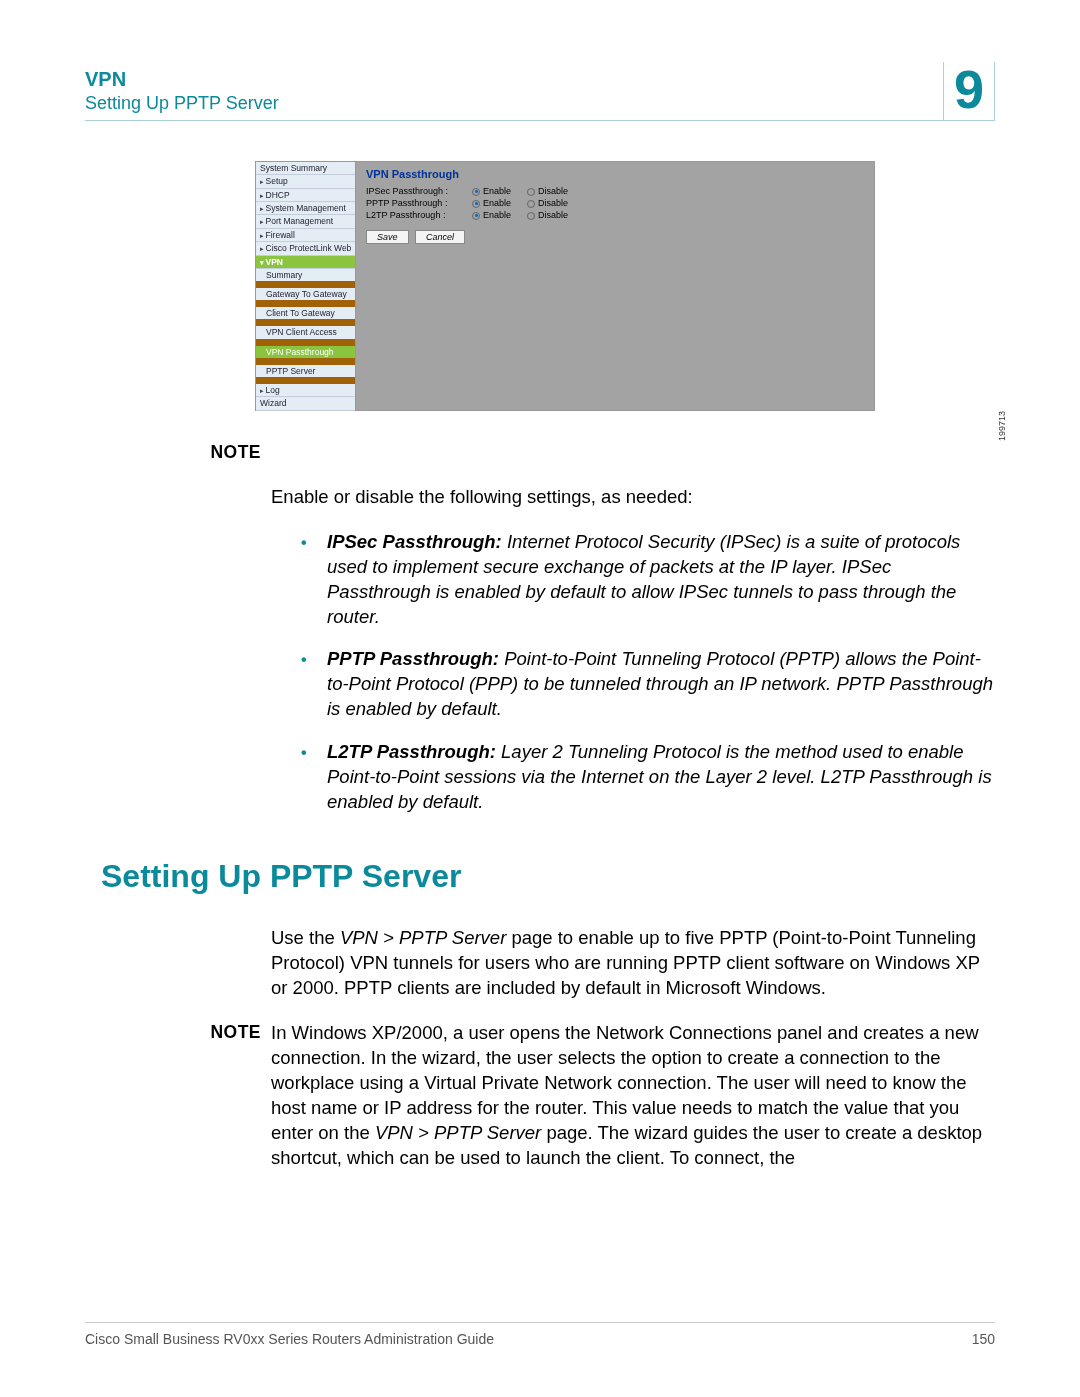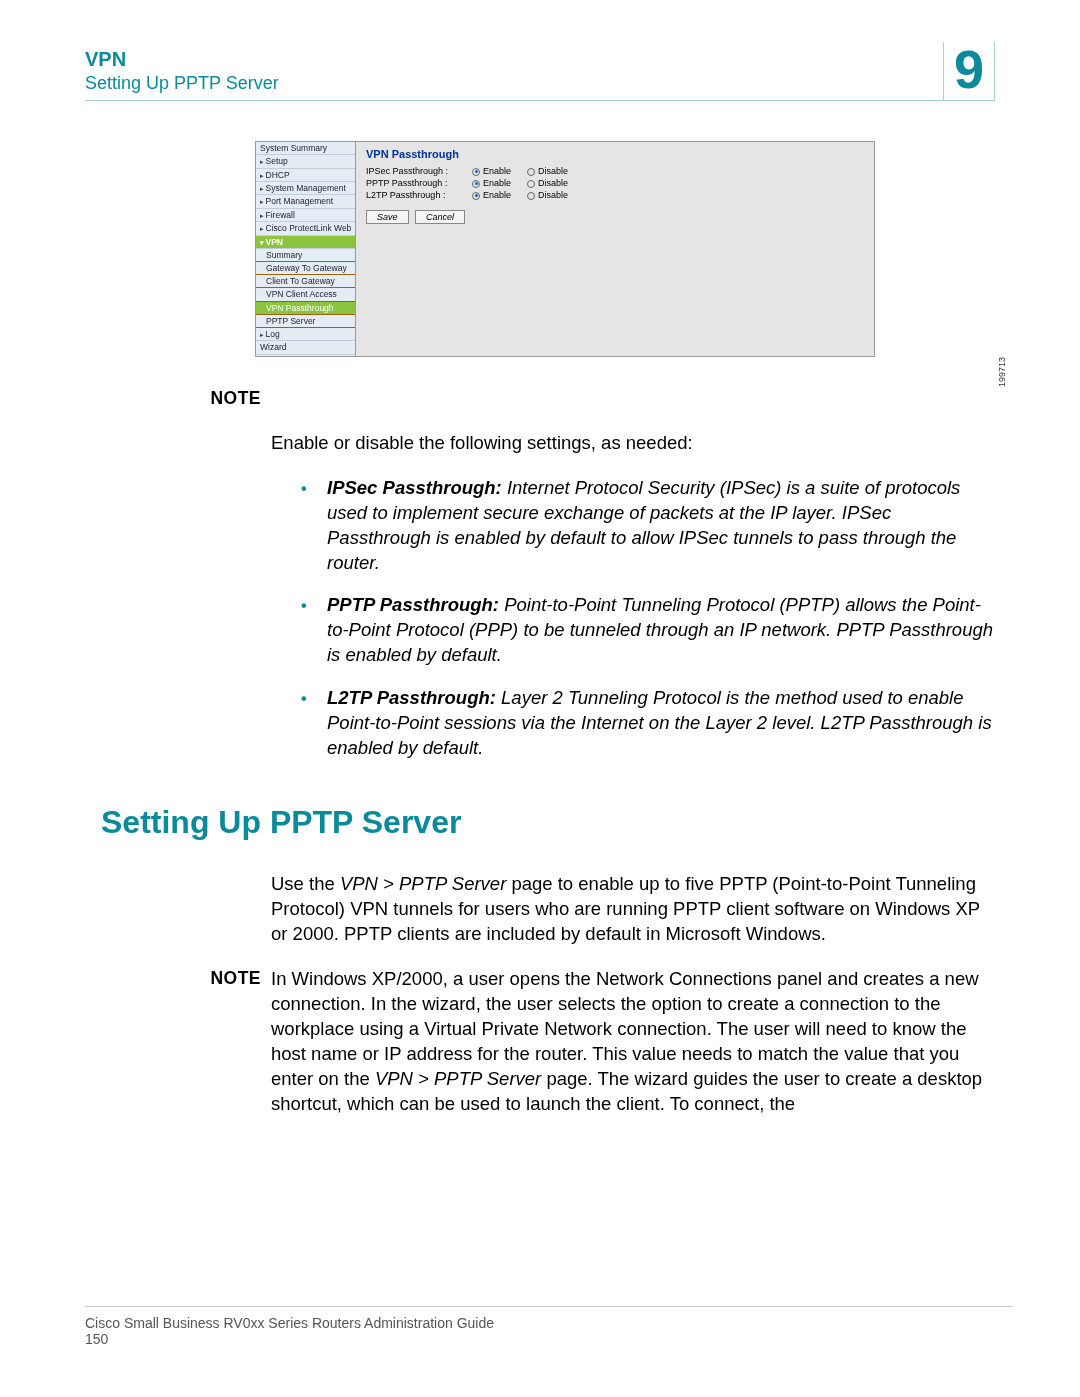--- a/index.html
+++ b/index.html
@@ -5,21 +5,21 @@
   * { box-sizing: border-box; margin: 0; padding: 0; }
   body {
     width: 1080px;
     height: 1397px;
     font-family: Arial, Helvetica, sans-serif;
     background: #fff;
     position: relative;
     color: #000;
   }
   .page {
-    padding: 42px 85px 50px 85px;
+    padding: 62px 85px 50px 85px;
     height: 100%;
     position: relative;
   }
   .header-row {
     display: flex;
     justify-content: space-between;
     align-items: flex-end;
     border-bottom: 1px solid #a8d0d6;
     padding-bottom: 6px;
     margin-bottom: 40px;
@@ -49,23 +49,23 @@
   }
   .screenshot-wrap {
     margin-left: 170px;
     margin-bottom: 30px;
     position: relative;
   }
   .screenshot {
     display: flex;
     border: 1px solid #999;
     width: 620px;
-    height: 216px;
+    height: 250px;
     font-size: 9px;
-    background: #e5e5e5;
+    background: #a3a3a3;
   }
   .img-id {
     position: absolute;
     right: -12px;
     bottom: 0;
     transform: rotate(-90deg);
     transform-origin: right bottom;
     font-size: 9px;
     color: #333;
   }
@@ -97,21 +97,21 @@
   }
   .nav-item.active {
     background: #8bc53f;
     color: #fff;
     font-weight: bold;
   }
   .nav-sub {
     padding: 1px 4px 1px 10px;
     font-size: 8.5px;
     color: #223;
-    border-bottom: 1px solid #a16207;
+    border-bottom: 7px solid #a16207;
     white-space: nowrap;
     overflow: hidden;
     line-height: 1.2;
   }
   .nav-sub.highlight {
     background: #8bc53f;
     color: #fff;
   }
   .content-col {
     flex: 1;
@@ -213,28 +213,27 @@
   .section-heading {
     color: #0a8a9a;
     font-size: 32px;
     font-weight: bold;
     margin: 40px 0 28px 0;
   }
   .footer {
     position: absolute;
     bottom: 50px;
     left: 85px;
-    right: 67px;
+    right: 85px;
     border-top: 1px solid #ccc;
     padding-top: 8px;
     display: flex;
     justify-content: space-between;
     font-size: 14px;
     color: #555;
-    flex-direction: column;
   }
   b { font-weight: bold; }
   i { font-style: italic; }
 </style>
 </head>
 <body>
 
 <div class="page">
   <div class="header-row">
     <div class="header-left">

